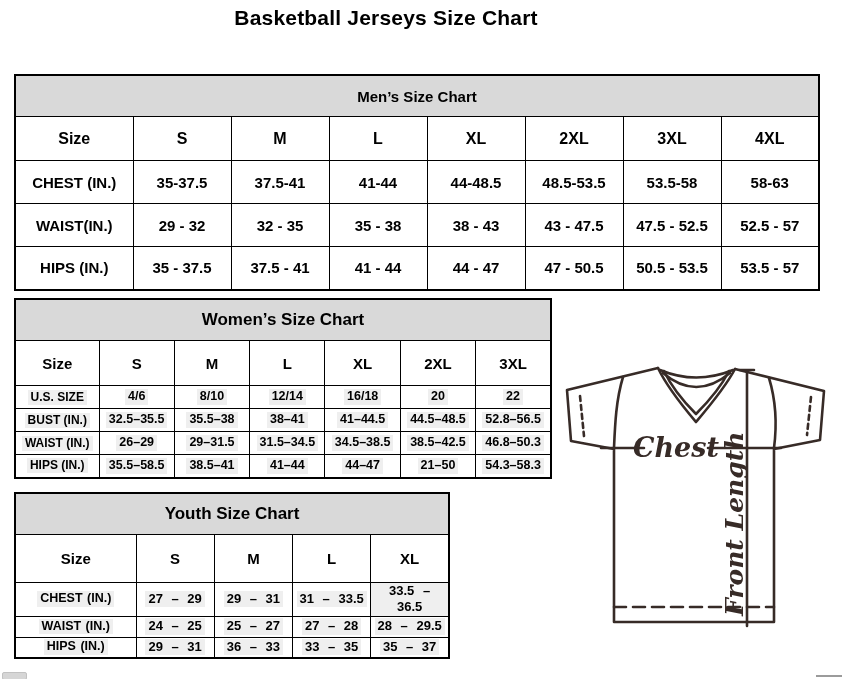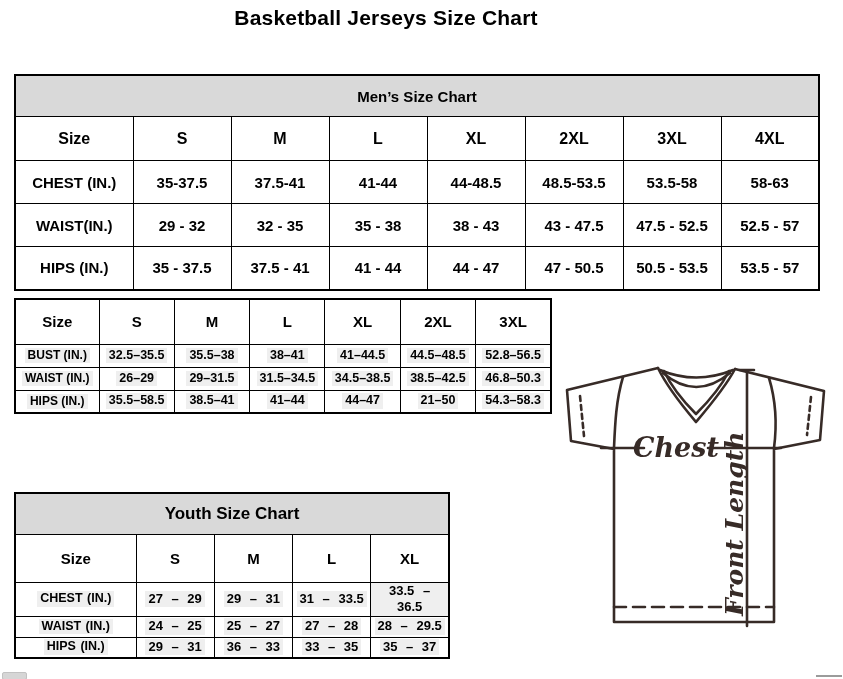--- a/index.html
+++ b/index.html
@@ -110,28 +110,40 @@
   <colgroup>
       <col style="width:84px">
       <col>
       <col>
       <col>
       <col>
       <col>
       <col>
     </colgroup>
   <tbody>
+      <tr class="band">
+    <td colspan="7">Women’s Size Chart</td>
+  </tr>
   <tr class="sizes">
     <th>Size</th>
     <th>S</th>
     <th>M</th>
     <th>L</th>
     <th>XL</th>
     <th>2XL</th>
     <th>3XL</th>
+  </tr>
+  <tr class="vals">
+    <td class="rowlabel"><span class="hl">U.S. SIZE</span></td>
+    <td><span class="hl">4/6</span></td>
+    <td><span class="hl">8/10</span></td>
+    <td><span class="hl">12/14</span></td>
+    <td><span class="hl">16/18</span></td>
+    <td><span class="hl">20</span></td>
+    <td><span class="hl">22</span></td>
   </tr>
   <tr class="vals">
     <td class="rowlabel"><span class="hl">BUST (IN.)</span></td>
     <td><span class="hl">32.5–35.5</span></td>
     <td><span class="hl">35.5–38</span></td>
     <td><span class="hl">38–41</span></td>
     <td><span class="hl">41–44.5</span></td>
     <td><span class="hl">44.5–48.5</span></td>
     <td><span class="hl">52.8–56.5</span></td>
   </tr>

